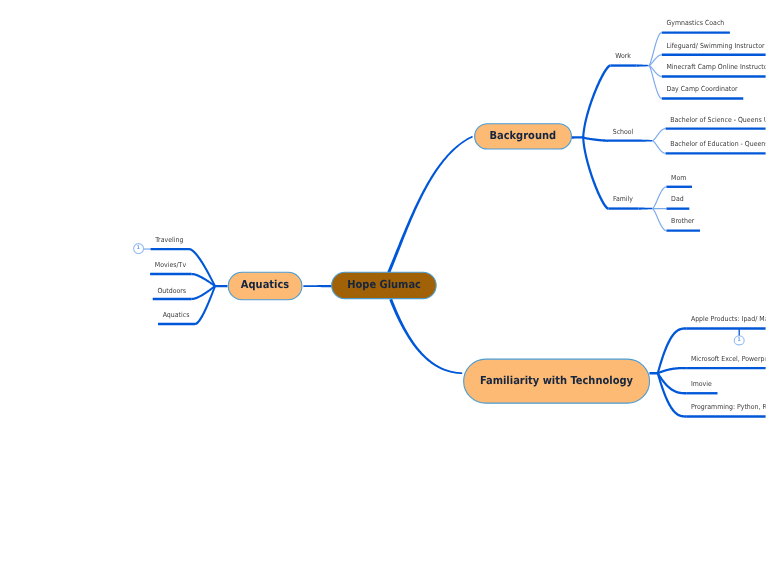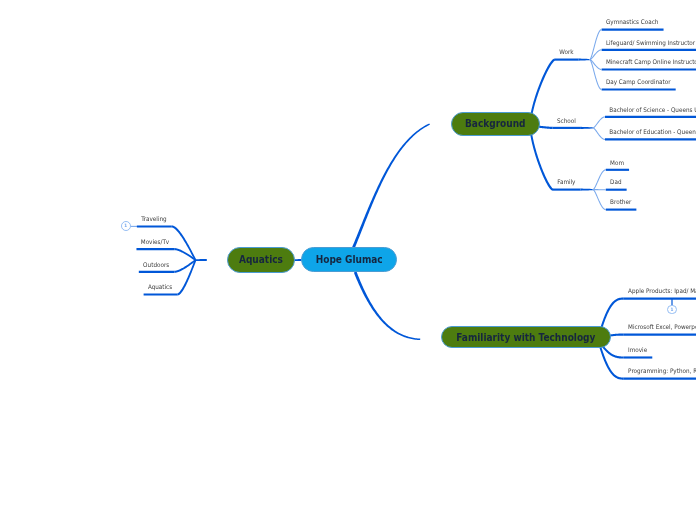--- a/index.html
+++ b/index.html
@@ -3,23 +3,23 @@
 <meta charset="utf-8">
 <style>
   html,body{margin:0;padding:0;background:#fff;}
   body{width:696px;height:520px;overflow:hidden;
        font-family:"DejaVu Sans Condensed","DejaVu Sans",sans-serif;}
   #canvas{position:relative;width:696px;height:520px;}
   svg#links{position:absolute;left:0;top:0;width:696px;height:520px;}
   .node{position:absolute;box-sizing:border-box;display:flex;align-items:center;
         justify-content:center;border-radius:999px;white-space:nowrap;
         font-weight:bold;font-size:10px;}
-  .node.root{background:#0ea5e9;border:1.05px solid #4b9cd3;color:#16263f;}
+  .node.root{background:#a16207;border:1.05px solid #4b9cd3;color:#16263f;}
   .node span{filter:blur(0px);}
-  .node.main{background:#4d7c0f;border:1.05px solid #4b9cd3;color:#16263f;margin-left:20px;}
+  .node.main{background:#fdba74;border:1.05px solid #4b9cd3;color:#16263f;}
   .badge{position:absolute;box-sizing:border-box;border-radius:50%;
          border:0.85px solid #93bcf3;display:flex;align-items:center;justify-content:center;
          color:#6fa3ec;font-size:4.6px;line-height:1;padding-top:0.5px;font-weight:bold;filter:blur(0px);}
   .leaf{position:absolute;white-space:nowrap;font-size:6.3px;color:#3b3b3b;
         line-height:1;filter:blur(0px);}
 </style>
 </head>
 <body>
 
 <div id="canvas">
@@ -78,21 +78,21 @@
   </svg>
   <div class="node root" style="left:301.40px;top:247.30px;width:95.60px;height:25.20px">
       <span>Hope Glumac</span>
     </div>
   <div class="node main" style="left:206.50px;top:247.20px;width:68.90px;height:25.40px">
       <span>Aquatics</span>
     </div>
   <div class="node main" style="left:430.70px;top:111.50px;width:89.10px;height:24.90px">
       <span>Background</span>
     </div>
-  <div class="node main" style="left:421.00px;top:326.10px;width:169.70px;height:22px">
+  <div class="node main" style="left:421.00px;top:326.10px;width:169.70px;height:41px">
       <span>Familiarity with Technology</span>
     </div>
   <div class="leaf" style="left:141.18px;top:216.20px">Traveling</div>
   <div class="leaf" style="left:140.76px;top:238.80px">Movies/Tv</div>
   <div class="leaf" style="left:143.12px;top:261.50px">Outdoors</div>
   <div class="leaf" style="left:147.90px;top:284.20px">Aquatics</div>
   <div class="leaf" style="left:559.24px;top:49.30px">Work</div>
   <div class="leaf" style="left:605.90px;top:19.30px">Gymnastics Coach</div>
   <div class="leaf" style="left:605.90px;top:39.50px">Lifeguard/ Swimming Instructor</div>
   <div class="leaf" style="left:605.90px;top:59.20px">Minecraft Camp Online Instructor</div>

